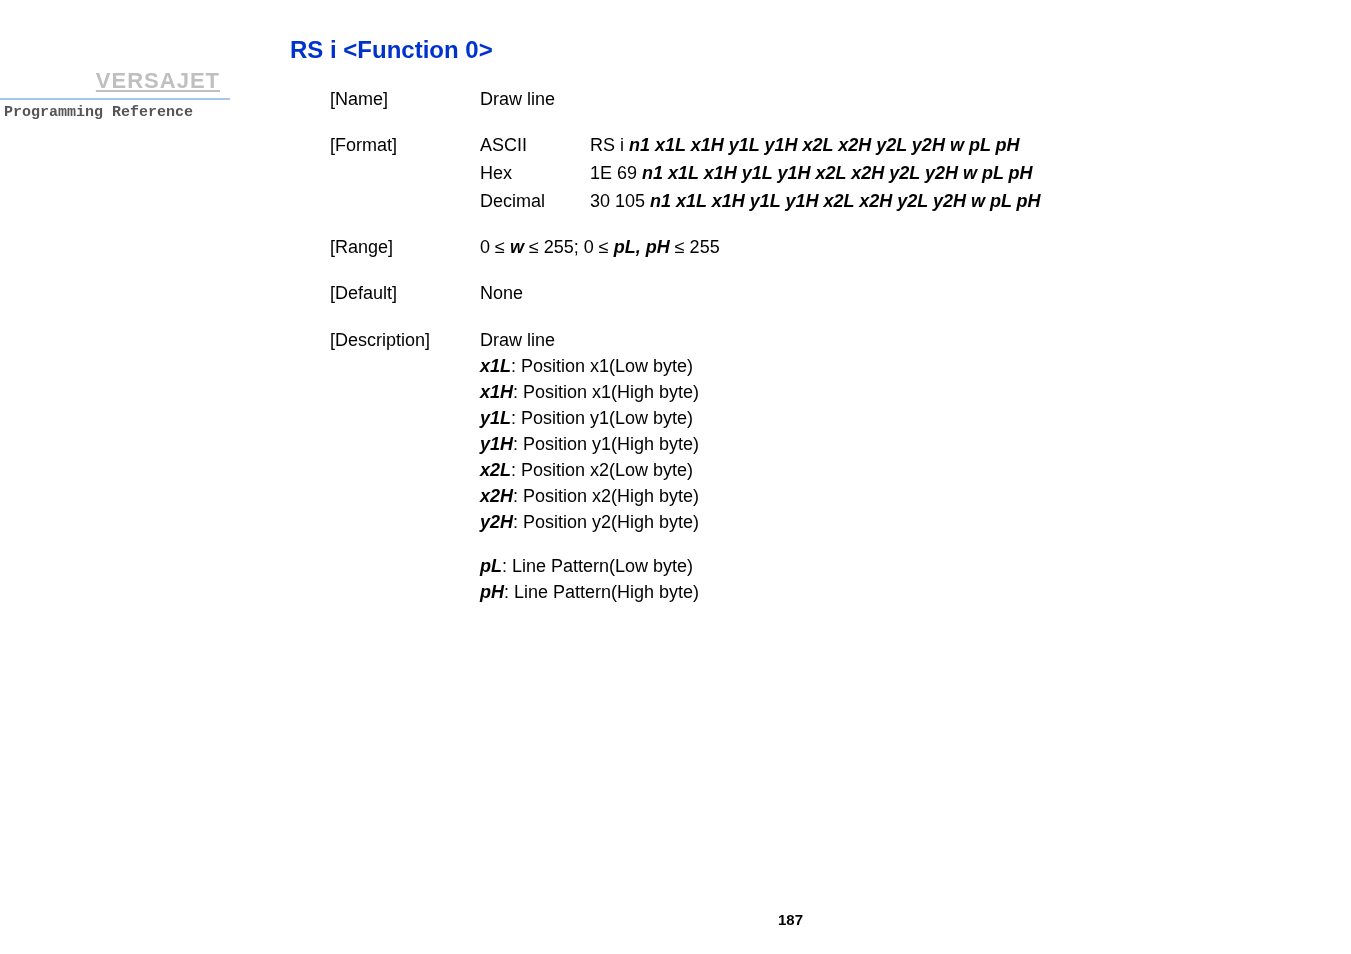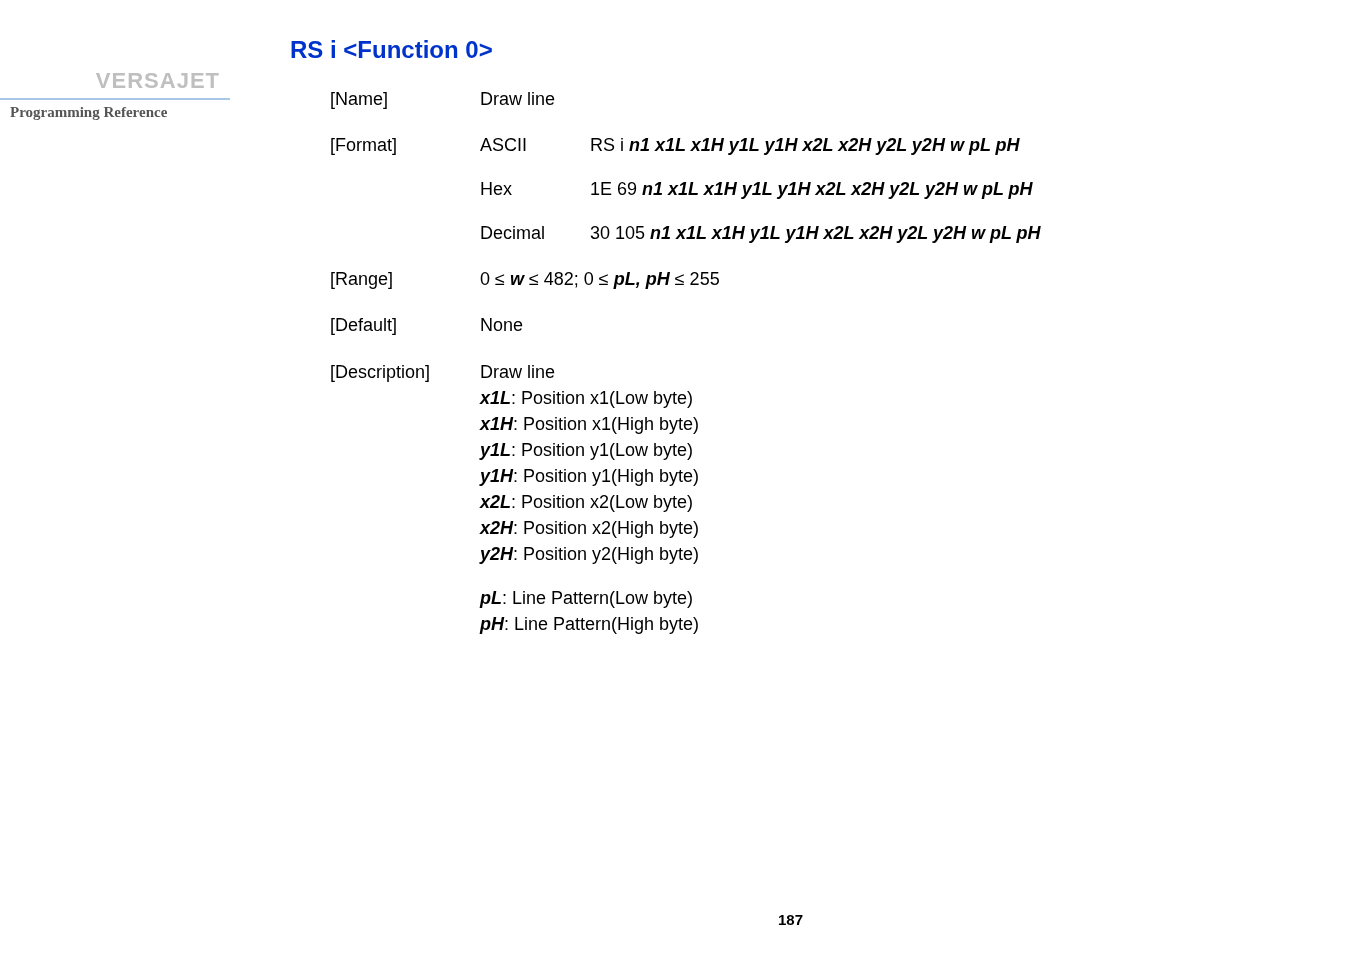--- a/index.html
+++ b/index.html
@@ -1,27 +1,27 @@
 <!DOCTYPE html>
 <html><head>
 <meta charset="utf-8">
 <style>
   * { box-sizing: border-box; margin: 0; padding: 0; }
   html, body { width: 1351px; height: 954px; font-family: Arial, Helvetica, sans-serif; background: #fff; color: #000; }
   .page { display: flex; width: 100%; height: 100%; }
   .sidebar { width: 230px; flex: 0 0 230px; padding-top: 68px; }
-  .brand { font-family: "Trebuchet MS", Verdana, sans-serif; font-size: 22px; font-weight: 600; color: #bfbfbf; letter-spacing: 1px; text-align: right; padding-right: 10px; }
+  .brand { font-family: "Trebuchet MS", Verdana, sans-serif; font-size: 22px; font-weight: 600; color: #bfbfbf; letter-spacing: 1px; text-align: right; padding-right: 10px; text-decoration: underline; }
   .hr-line { height: 2px; background: #a8c6e8; margin-top: 4px; width: 100%; }
-  .ref { font-family: Liberation Serif, serif; font-weight: 600; font-size: 15px; color: #555; text-align: left; padding-left: 10px; padding-top: 4px; }
+  .ref { font-family: Liberation Mono, monospace; font-weight: 600; font-size: 15px; color: #555; text-align: left; padding-left: 4px; padding-top: 4px; }
   .content { flex: 1; padding: 36px 40px 0 60px; position: relative; }
   .title { color: #0033cc; font-size: 24px; font-weight: 700; margin-bottom: 22px; }
   .row { display: flex; margin-bottom: 20px; font-size: 18px; line-height: 1.45; }
   .label { flex: 0 0 150px; margin-left: 40px; }
   .body { flex: 1; }
-  .fmt-table { display: grid; grid-template-columns: 110px 1fr; row-gap: 18px; }
+  .fmt-table { display: grid; grid-template-columns: 110px 1fr; row-gap: 2px; }
   .bi { font-style: italic; font-weight: 700; }
   .pnum { position: absolute; bottom: 26px; left: 50%; transform: translateX(-50%); font-size: 15px; font-weight: bold; }
 </style>
 </head>
 <body>
 
 <div class="page">
 
   <aside class="sidebar">
     <div class="brand">VERSAJET</div>
@@ -55,21 +55,21 @@
             <span>30 105 </span><span class="bi">n1 x1L x1H y1L y1H x2L x2H y2L y2H w pL pH</span>
           </div>
         </div>
       </div>
     </div>
 
     <div class="row">
       <div class="label">[Range]</div>
       <div class="body">
         <div>
-          <span>0 ≤ </span><span class="bi">w</span><span> ≤ 482; 0 ≤ </span><span class="bi">pL, pH</span><span> ≤ 255</span>
+          <span>0 ≤ </span><span class="bi">w</span><span> ≤ 255; 0 ≤ </span><span class="bi">pL, pH</span><span> ≤ 255</span>
         </div>
       </div>
     </div>
 
     <div class="row">
       <div class="label">[Default]</div>
       <div class="body">None</div>
     </div>
 
     <div class="row">

